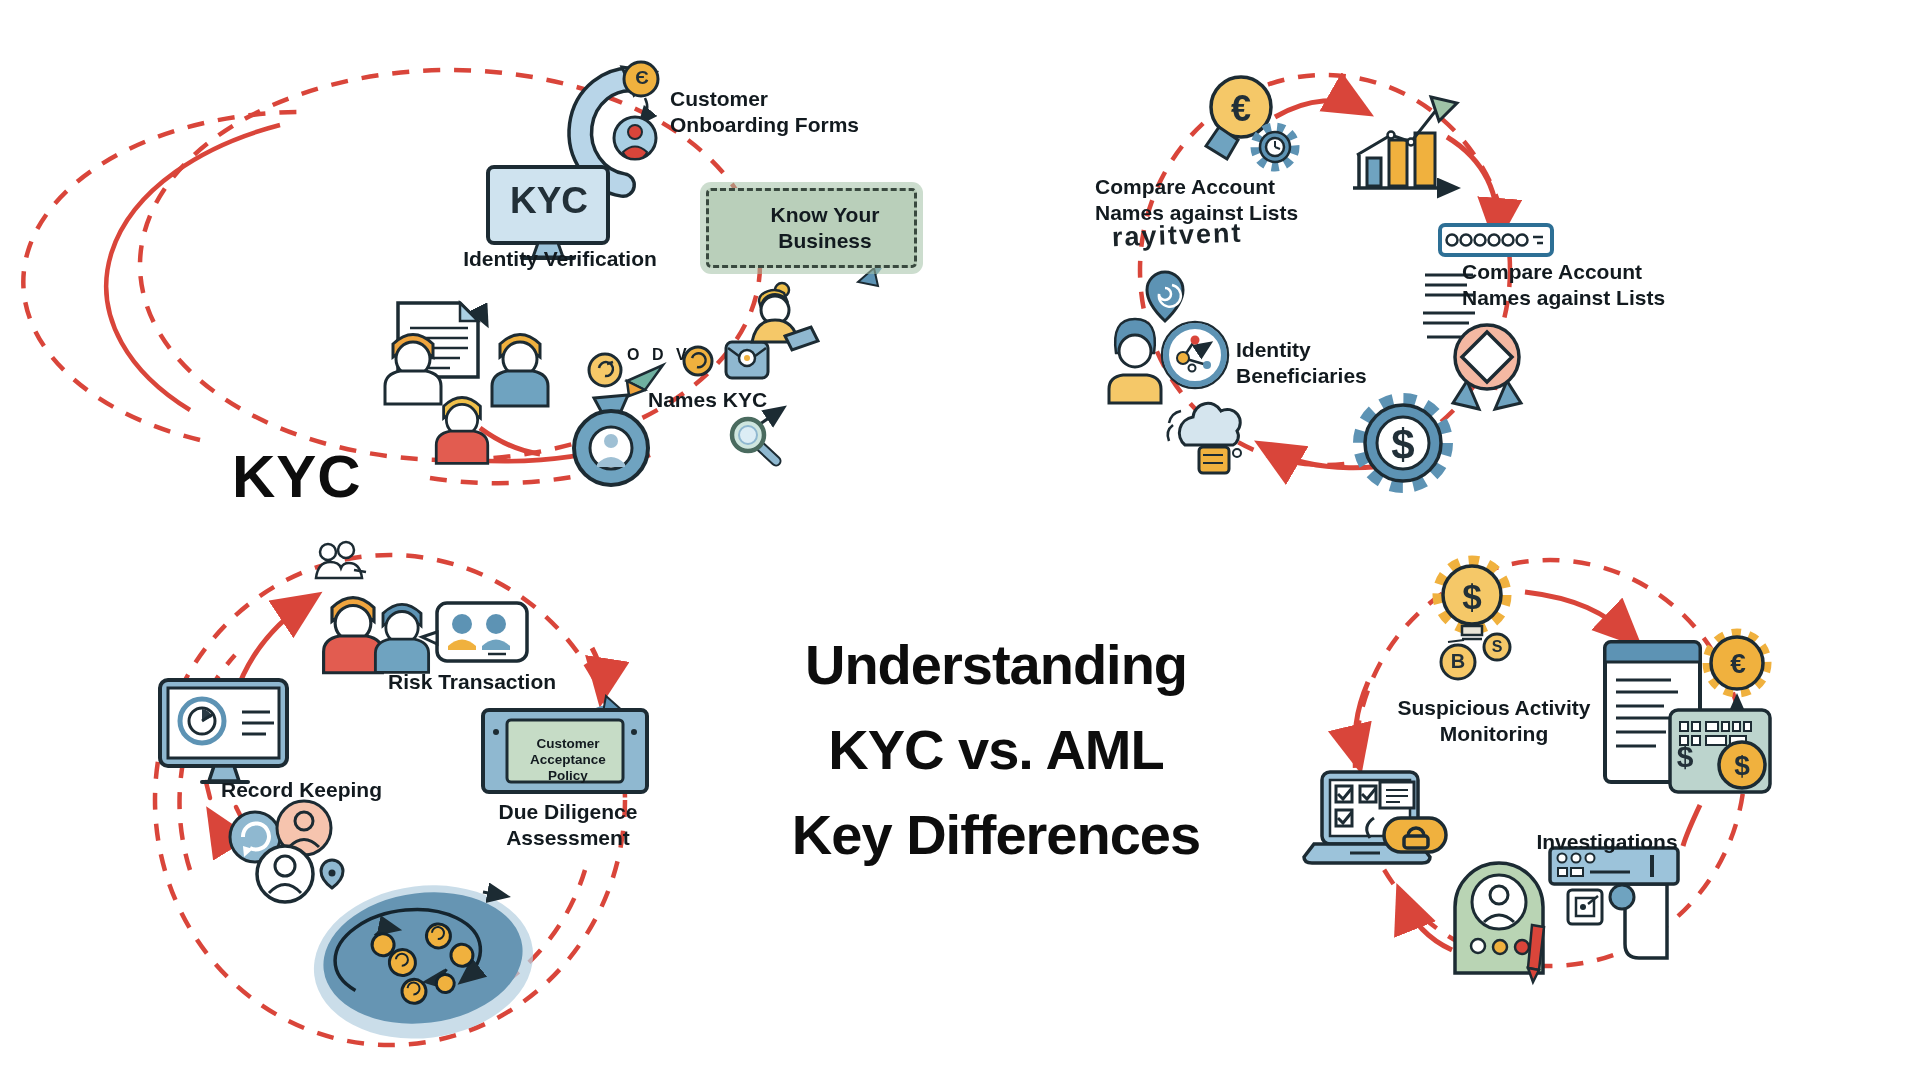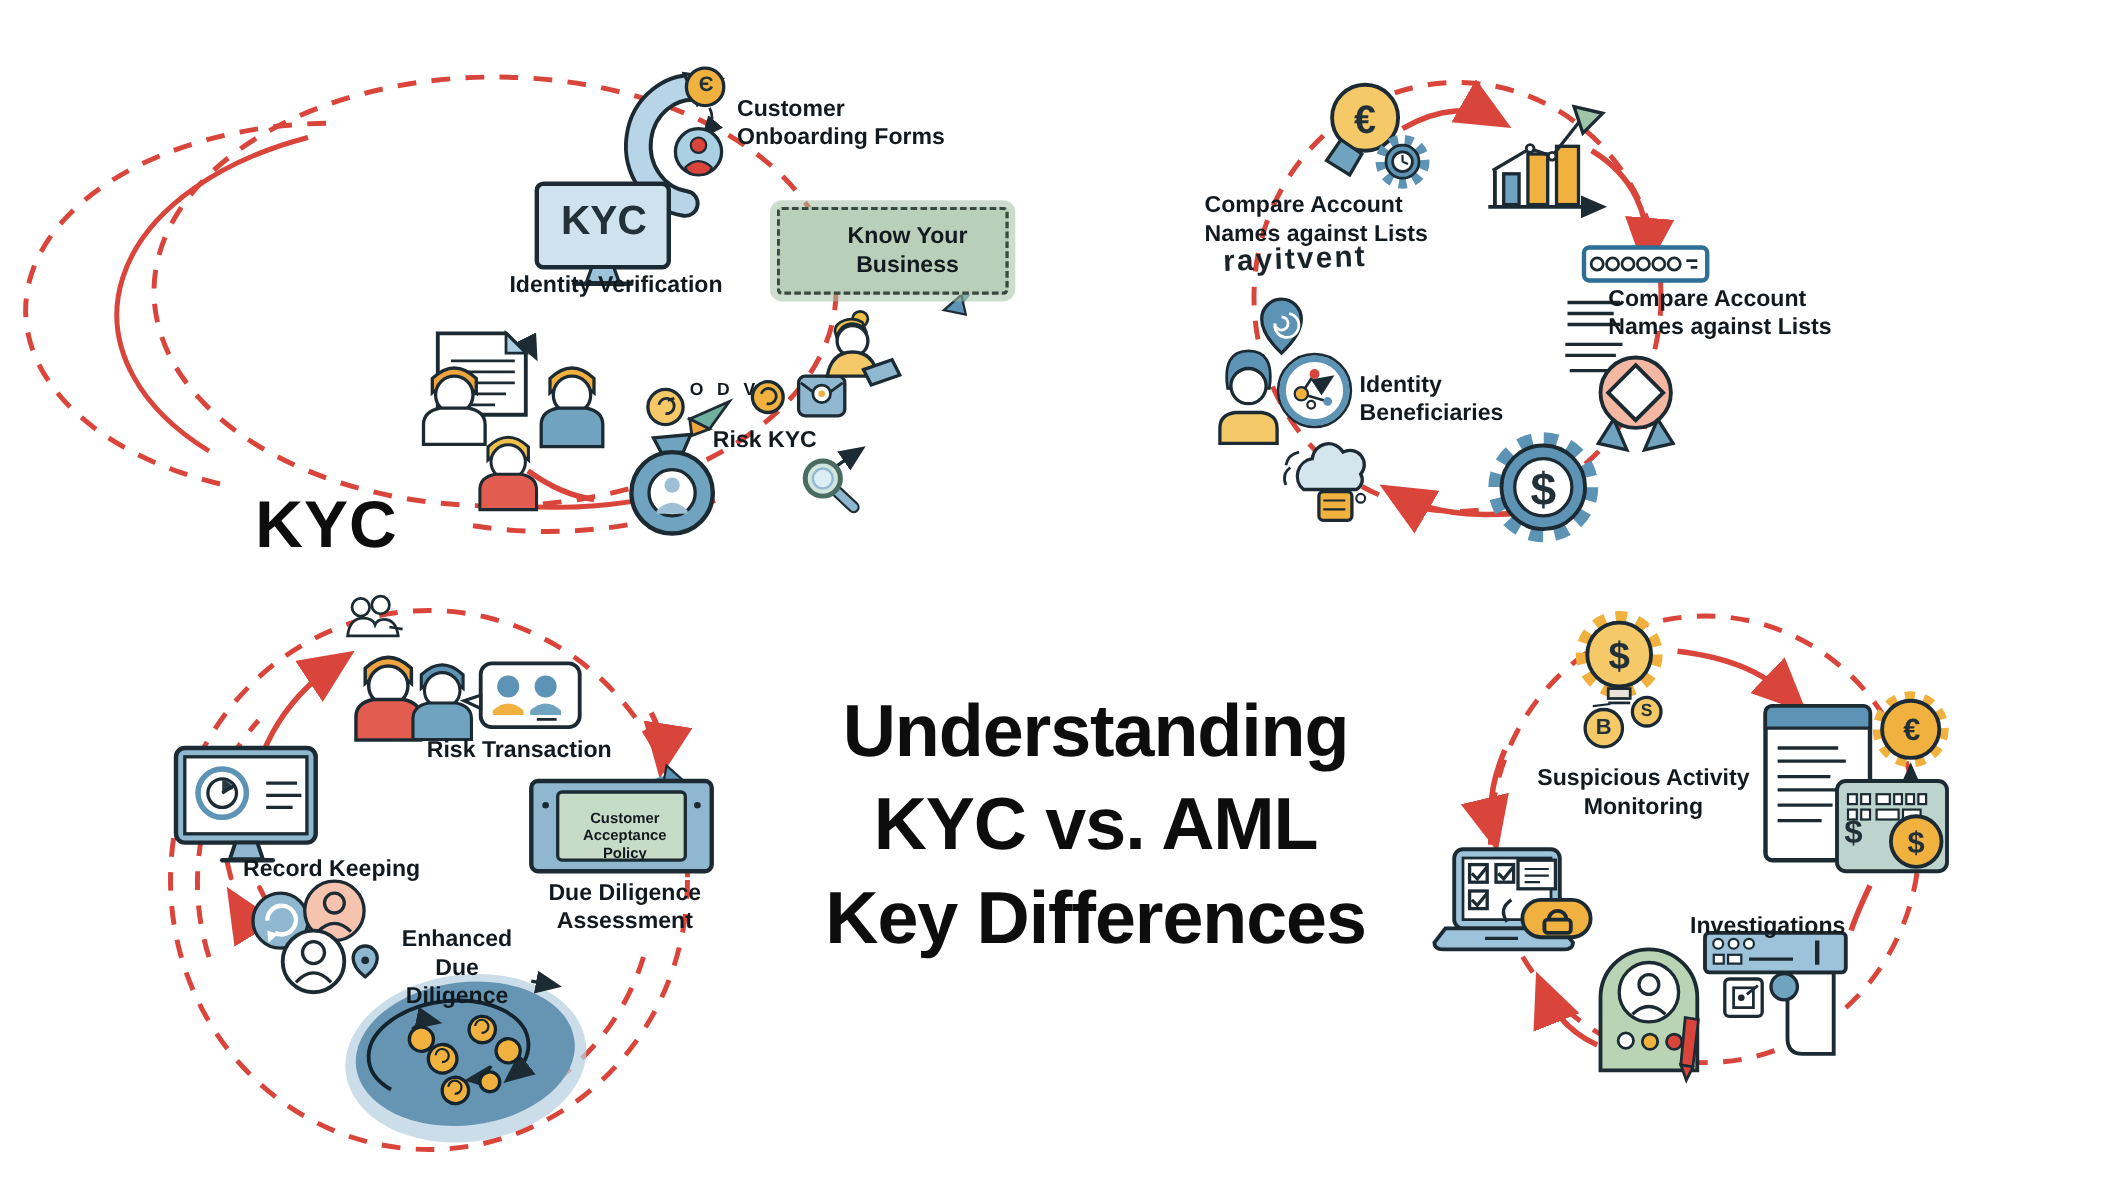--- a/index.html
+++ b/index.html
@@ -13,21 +13,21 @@
     position:absolute;color:#121a1f;font-weight:700;
     font-size:21px;line-height:26px;white-space:pre-line;z-index:5;
   }
   .label.center{text-align:center;}
   .biglabel{
     position:absolute;color:#0d0d0d;font-weight:700;font-style:normal;
     font-size:60px;letter-spacing:1px;z-index:5;
   }
   .title{
     position:absolute;left:736px;top:622px;width:520px;text-align:center;
-    color:#0d0d0d;font-weight:700;font-size:67px;line-height:85px;
+    color:#0d0d0d;font-weight:700;font-size:56px;line-height:85px;
     letter-spacing:-1px;white-space:pre-line;z-index:5;
   }
   .glyph{
     position:absolute;color:#223038;font-weight:700;text-align:center;z-index:6;
     font-style:normal;
   }
   .kyb-box{
     position:absolute;left:706px;top:188px;width:178px;height:74px;
     background:#b9cfba;border:3px dashed #39493f;border-radius:5px;
     display:flex;align-items:center;justify-content:center;text-align:center;
@@ -162,21 +162,21 @@
   <div class="label" style="left:670px;top:86px">Customer
 Onboarding Forms</div>
   <div class="kyb-box">
     <span class="label center" style="position:static">Know Your
 Business</span>
   </div>
   <div class="label center" style="left:455px;top:246px;width:210px">Identity Verification</div>
   <div class="glyph" style="left:493px;top:180px;width:112px;font-size:37px">KYC</div>
   <div class="glyph" style="left:628px;top:67px;width:28px;font-size:19px">Є</div>
   <div class="label" style="left:627px;top:342px;letter-spacing:4px;font-size:16px">O D V</div>
-  <div class="label" style="left:648px;top:387px">Risk KYC</div>
+  <div class="label" style="left:648px;top:387px">Names KYC</div>
   <div class="biglabel" style="left:232px;top:442px">KYC</div>
 
   <svg style="left:1095px;top:55px" width="650" height="470" viewBox="0 0 650 470">
     <g>
       <ellipse cx="230" cy="215" rx="185" ry="195" fill="none" stroke="#d9453a" stroke-width="4.5" stroke-dasharray="17 14"></ellipse>
       <path d="M 180,62 C 215,42 245,42 266,54" fill="none" stroke="#d9453a" stroke-width="5" marker-end="url(#mred)"></path>
       <path d="M 352,82 C 390,105 405,140 402,178" fill="none" stroke="#d9453a" stroke-width="5" marker-end="url(#mred)"></path>
       <path d="M 345,395 C 290,420 215,418 172,393" fill="none" stroke="#d9453a" stroke-width="5" marker-end="url(#mred)"></path>
       <path d="M 375,285 C 395,300 402,315 400,335" fill="none" stroke="#d9453a" stroke-width="4.5" stroke-dasharray="14 12"></path>
     </g>
@@ -380,22 +380,20 @@
     <path d="M 343,352 l 22,4" fill="none" stroke="#1c2b33" stroke-width="3" marker-end="url(#mdark)"></path>
   </svg>
 
   <div class="label center" style="left:377px;top:669px;width:190px">Risk Transaction</div>
   <div class="label center" style="left:214px;top:777px;width:175px">Record Keeping</div>
   <div class="label center" style="left:510px;top:736px;width:116px;font-size:13.5px;line-height:16px">Customer
 Acceptance
 Policy</div>
   <div class="label center" style="left:492px;top:799px;width:152px">Due Diligence
 Assessment</div>
-  <div class="label center" style="left:348px;top:841px;width:135px">Enhanced Due
-Diligence</div>
 
   <svg style="left:1320px;top:550px" width="480" height="510" viewBox="0 0 480 510">
     <g>
       <ellipse cx="230" cy="213" rx="195" ry="203" fill="none" stroke="#d9453a" stroke-width="4.5" stroke-dasharray="17 14"></ellipse>
       <path d="M 205,42 C 255,48 285,62 312,88" fill="none" stroke="#d9453a" stroke-width="5" marker-end="url(#mred)"></path>
       <path d="M 48,132 C 36,160 32,185 38,210" fill="none" stroke="#d9453a" stroke-width="5" marker-end="url(#mred)"></path>
       <path d="M 132,400 C 110,390 92,372 82,347" fill="none" stroke="#d9453a" stroke-width="5" marker-end="url(#mred)"></path>
       <path d="M 380,255 C 372,272 366,285 363,296" fill="none" stroke="#d9453a" stroke-width="5"></path>
     </g>
 

